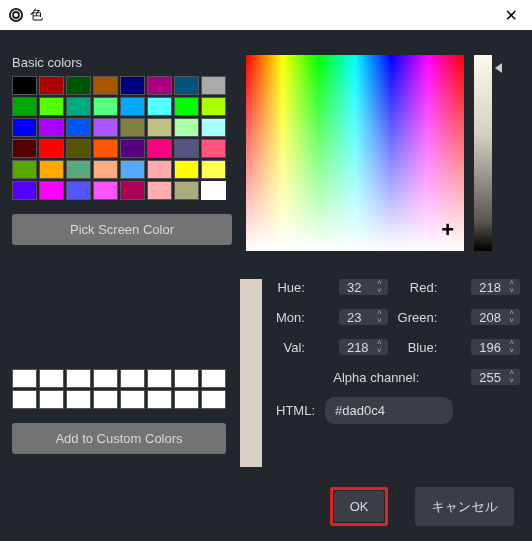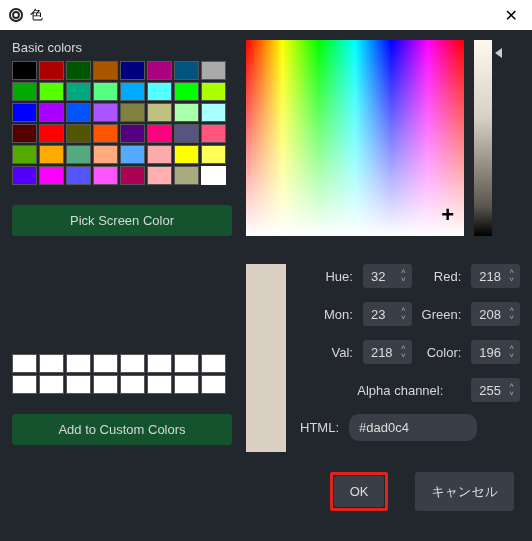--- a/index.html
+++ b/index.html
@@ -17,34 +17,34 @@
     background: #fff;
     display: flex;
     align-items: center;
     padding: 0 8px;
     color: #000;
     font-size: 13px;
   }
   .titlebar .icon { width: 16px; height: 16px; margin-right: 6px; }
   .titlebar .spacer { flex: 1; }
   .titlebar .close { font-size: 16px; cursor: pointer; padding: 0 6px; }
-  .content { padding: 10px 12px 12px 12px; }
+  .content { padding: 25px 12px 12px 12px; }
   .section-label { font-size: 13px; margin-bottom: 6px; display: block; }
   .top-row { display: flex; gap: 14px; }
   .left-col { width: 220px; }
   .swatch-grid { display: grid; grid-template-columns: repeat(8, 25px); grid-auto-rows: 19px; gap: 2px; }
   .swatch { border: 1px solid #555; cursor: pointer; }
   .swatch.selected { border: 2px dotted #fff; }
   .btn {
-    background: #14532d;
+    background: #737373;
     border: none;
     color: #d8d8d8;
     padding: 8px 10px;
     width: 100%;
-    margin-top: 20px;
+    margin-top: 14px;
     cursor: pointer;
     font-size: 13px;
     border-radius: 3px;
   }
   .gradient-area { position: relative; width: 218px; height: 196px; }
   .gradient-box {
     width: 218px; height: 196px;
     background:
       linear-gradient(to top, #fff, rgba(255,255,255,0)),
       linear-gradient(to right, red, yellow, lime, cyan, blue, magenta, red);
@@ -57,21 +57,21 @@
     position: relative;
   }
   .val-arrow { position: absolute; right: -10px; top: 8px; width:0; height:0; border-top:5px solid transparent; border-bottom:5px solid transparent; border-right:7px solid #ccc; }
   .right-side { display: flex; }
   .middle-row { display: flex; margin-top: 28px; gap: 14px; }
   .custom-col { width: 220px; }
   .custom-grid { display: grid; grid-template-columns: repeat(8, 25px); grid-auto-rows: 19px; gap: 2px; }
   .custom-swatch { background: #fff; border: 1px solid #555; cursor: pointer; }
   .preview-current { width: 40px; height: 188px; background: #dad0c4; }
   .fields { flex: 1; }
-  .spin { display: flex; align-items: center; background: #3a3f47; border-radius: 3px; padding: 2px 4px 2px 8px; height: 24px; }
+  .spin { display: flex; align-items: center; background: #3a3f47; border-radius: 3px; padding: 2px 4px 2px 8px; height: 16px; margin-left: 24px; }
   .spin .val { width: 26px; text-align: left; color: #ddd; font-size: 13px; }
   .spin .arrows { display: flex; flex-direction: column; line-height: 1; font-size: 8px; color: #aaa; margin-left: 2px; }
   .spin .arrows span { cursor: pointer; padding: 0 2px; }
   .html-row { display: flex; align-items: center; gap: 10px; margin-top: 6px; }
   .html-input { background: #3a3f47; border: none; color: #ddd; padding: 6px 10px; width: 128px; font-size: 13px; border-radius: 10px; }
   .footer { display: flex; justify-content: flex-end; gap: 27px; margin-top: 20px; padding-right: 6px; }
   .footer .dlg-btn {
     background: #3a3f47; border: none; color: #ddd; padding: 8px 16px;
     cursor: pointer; font-size: 13px; border-radius: 3px;
   }
@@ -226,21 +226,21 @@
           </div>
 
         <label>Val:</label>
         <div class="spin">
             <span class="val">218</span>
             <span class="arrows">
               <span>˄</span>
               <span>˅</span>
             </span>
           </div>
-        <label>Color:</label>
+        <label>Blue:</label>
         <div class="spin">
             <span class="val">196</span>
             <span class="arrows">
               <span>˄</span>
               <span>˅</span>
             </span>
           </div>
       </div>
 
       <div class="alpha-row" style="margin-top:14px;">

